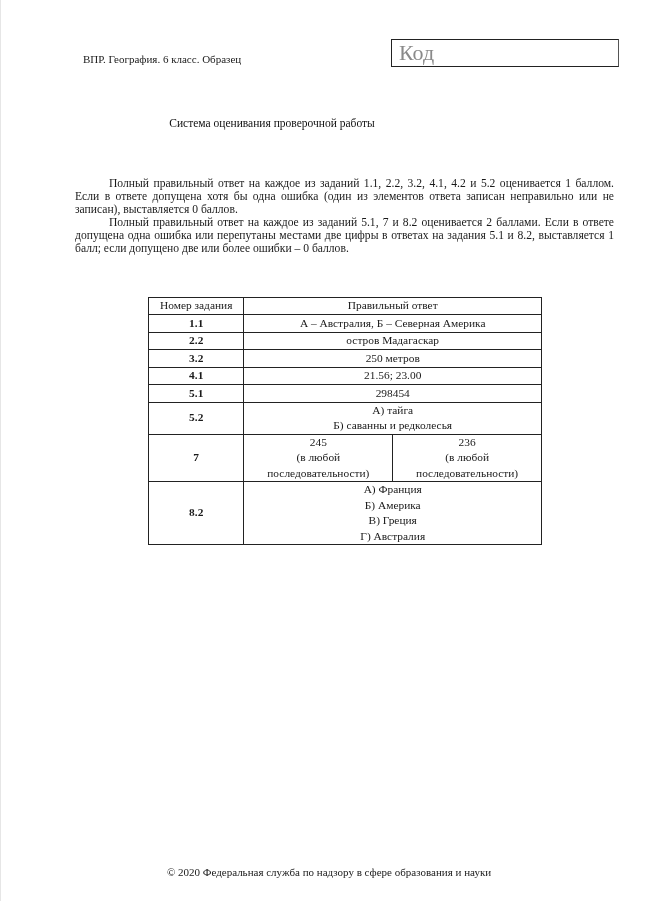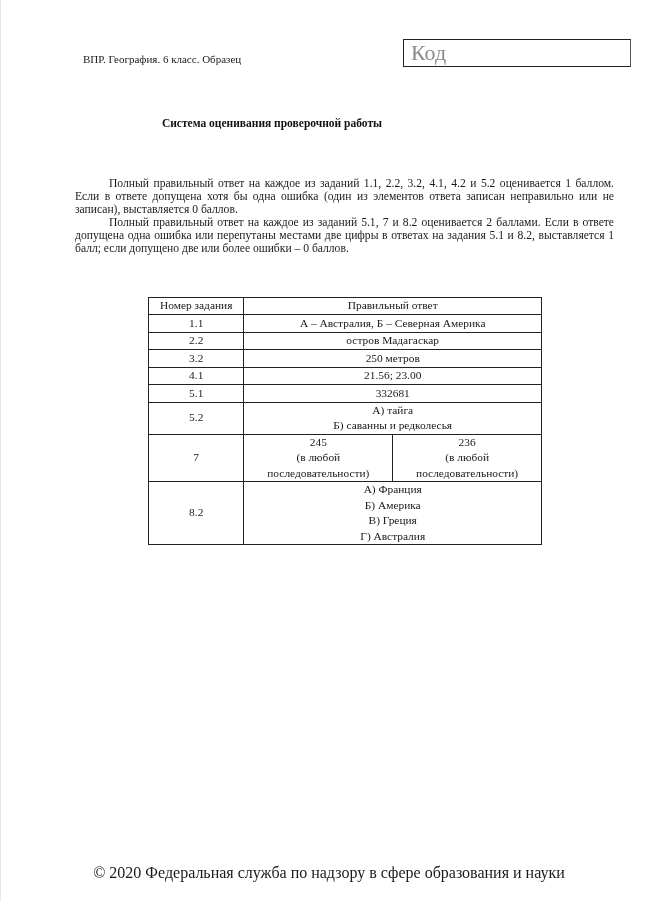--- a/index.html
+++ b/index.html
@@ -12,51 +12,50 @@
       position: absolute; left: 0; top: 0; width: 1px; height: 901px; background: #e6e6e6;
     }
     .header-text {
       position: absolute; left: 83px; top: 53px;
       font-size: 11px; line-height: 13px; color: #1a1a1a; white-space: nowrap;
     }
     .code-box {
       position: absolute; left: 391px; top: 39px; width: 226px; height: 26px;
       border: 1.5px solid #222; border-right-color: #555;
       box-sizing: content-box;
-      margin-left: 12px;
     }
     .code-label {
       position: absolute; left: 7px; top: 0px;
       font-size: 22px; line-height: 26px; color: #8a8a8a;
     }
     .title {
       position: absolute; left: 0; width: 544px; top: 116px; text-align: center;
-      font-size: 11.5px; font-weight: bold; line-height: 14px;
+      font-size: 11.5px; font-weight: normal; line-height: 14px;
     }
     .body-text {
       position: absolute; left: 75px; top: 177px; width: 539px;
       font-size: 11.6px; line-height: 13px; text-align: justify;
       color: #1a1a1a;
     }
     .body-text p { margin: 0; text-indent: 34px; }
     table.answers {
       position: absolute; left: 148px; top: 297px; width: 394px;
       border-collapse: collapse;
       font-size: 11.4px; line-height: 15.5px; color: #1a1a1a;
     }
     table.answers td, table.answers th {
       border: 1.2px solid #222; padding: 0 2px; text-align: center; vertical-align: middle;
     }
     table.answers th { font-weight: normal; height: 16px; }
-    table.answers td.num { font-weight: normal; width: 92px; margin-top: 20px; }
+    table.answers td.num { font-weight: bold; width: 92px; margin-top: 20px; }
     table.answers tr.single td { height: 16.5px; }
     table.answers td.half { width: 145px; }
     .footer {
       position: absolute; left: 0; width: 658px; top: 866px; text-align: center;
-      font-size: 16px; line-height: 13px; color: #1a1a1a;
+      font-size: 11px; line-height: 13px; color: #1a1a1a;
     }
   </style>
 </head>
 <body>
 
 <div class="page-edge"></div>
 
 <div class="header-text">ВПР. География. 6 класс. Образец</div>
 
 <div class="code-box">
@@ -89,21 +88,21 @@
     <tr class="single">
       <td class="num">3.2</td>
       <td colspan="2">250 метров</td>
     </tr>
     <tr class="single">
       <td class="num">4.1</td>
       <td colspan="2">21.56; 23.00</td>
     </tr>
     <tr class="single">
       <td class="num">5.1</td>
-      <td colspan="2">332681</td>
+      <td colspan="2">298454</td>
     </tr>
     <tr>
       <td class="num">5.2</td>
       <td colspan="2">
         <div>А) тайга</div>
         <div>Б) саванны и редколесья</div>
       </td>
     </tr>
     <tr>
       <td class="num">7</td>

